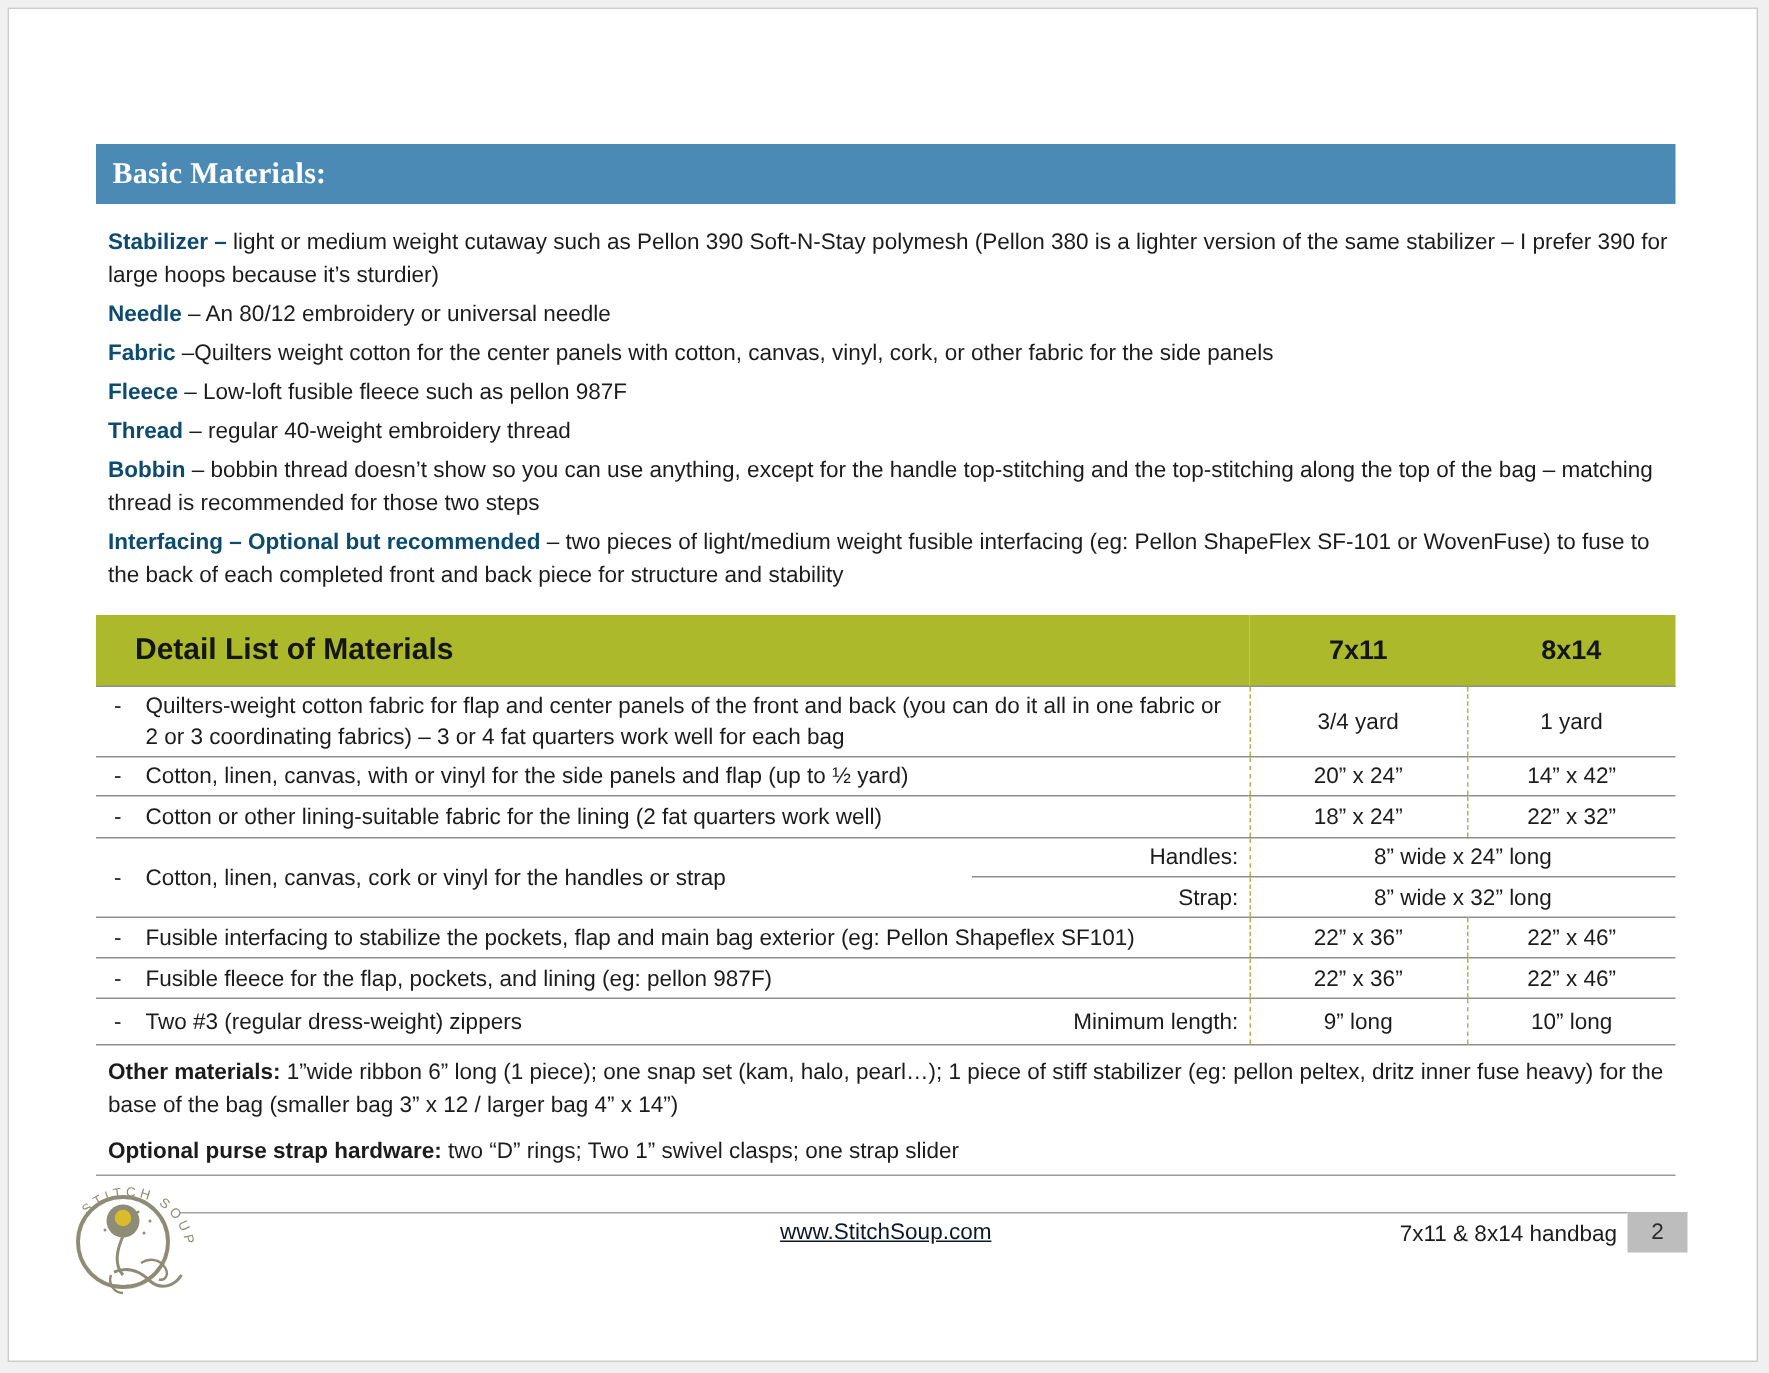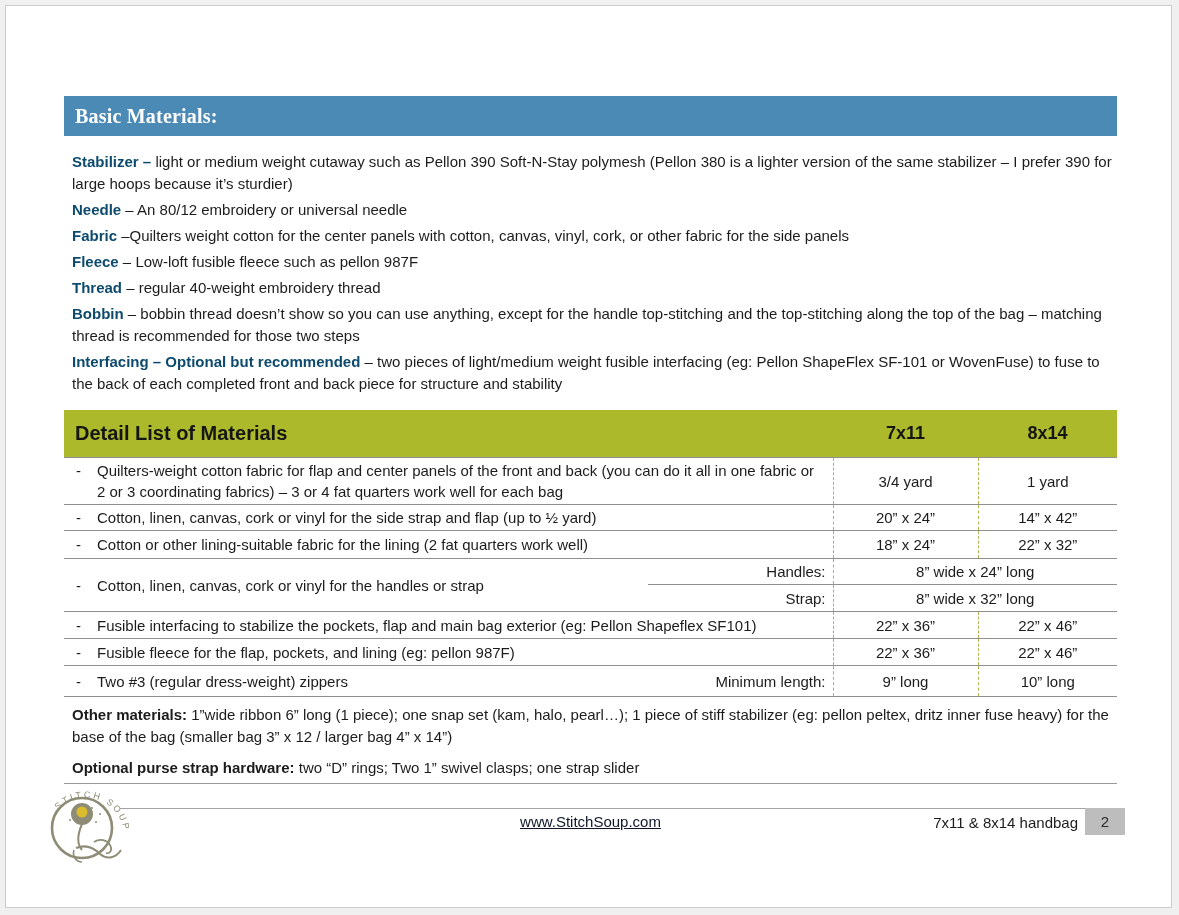--- a/index.html
+++ b/index.html
@@ -11,21 +11,21 @@
             color:#ffffff;font-weight:bold;font-size:20px;display:flex;align-items:center;
             padding-left:11px;box-sizing:border-box;letter-spacing:.2px;font-family:Liberation Serif, serif;}
   
   .materials{position:absolute;left:72px;top:151px;width:1046px;font-size:15px;line-height:22px;color:#1c1c1c;}
   .materials p{margin:0 0 4px 0;}
   .materials b{color:#0c4a6e;}
   
   .mat-table{position:absolute;left:64px;top:410px;width:1053px;border-collapse:collapse;
              font-size:15px;color:#1c1c1c;table-layout:fixed;}
   .mat-table th{background:#ACB92B;height:45px;color:#151515;vertical-align:middle;}
-  .mat-table th.t-title{font-size:20px;text-align:left;padding-left:11px;}
+  .mat-table th.t-title{font-size:20px;text-align:left;padding-left:26px;}
   .mat-table th.t-col{font-size:18px;text-align:center;}
   .mat-table td{border-top:1px solid #8f8f8f;vertical-align:middle;padding:2px 4px;box-sizing:border-box;}
   .mat-table tr.last td{border-bottom:1px solid #8f8f8f;}
   .mat-table td.desc{padding:2px 8px 2px 0;line-height:21px;}
   .bullet{display:flex;}
   .bullet .dash{flex:0 0 33px;padding-left:12px;box-sizing:border-box;}
   .bullet .txt{flex:1;}
   .mat-table td.val{text-align:center;border-left:1px dashed #B2B250;}
   .mat-table td.lbl{text-align:right;padding-right:7px;}
   tr.r1{height:40px;} tr.r2{height:26px;} tr.r3{height:28px;} tr.r4a{height:26px;}
@@ -87,21 +87,21 @@
               <span class="txt">Quilters-weight cotton fabric for flap and center panels of the front and back (you can do it all in one fabric or 2 or 3 coordinating fabrics) – 3 or 4 fat quarters work well for each bag</span>
             </div>
           </td>
         <td class="val">3/4 yard</td>
         <td class="val">1 yard</td>
       </tr>
       <tr class="r2">
         <td class="desc" colspan="2">
             <div class="bullet">
               <span class="dash">-</span>
-              <span class="txt">Cotton, linen, canvas, cork or vinyl for the side strap and flap (up to ½ yard)</span>
+              <span class="txt">Cotton, linen, canvas, with or vinyl for the side panels and flap (up to ½ yard)</span>
             </div>
           </td>
         <td class="val">20” x 24”</td>
         <td class="val">14” x 42”</td>
       </tr>
       <tr class="r3">
         <td class="desc" colspan="2">
             <div class="bullet">
               <span class="dash">-</span>
               <span class="txt">Cotton or other lining-suitable fabric for the lining (2 fat quarters work well)</span>

